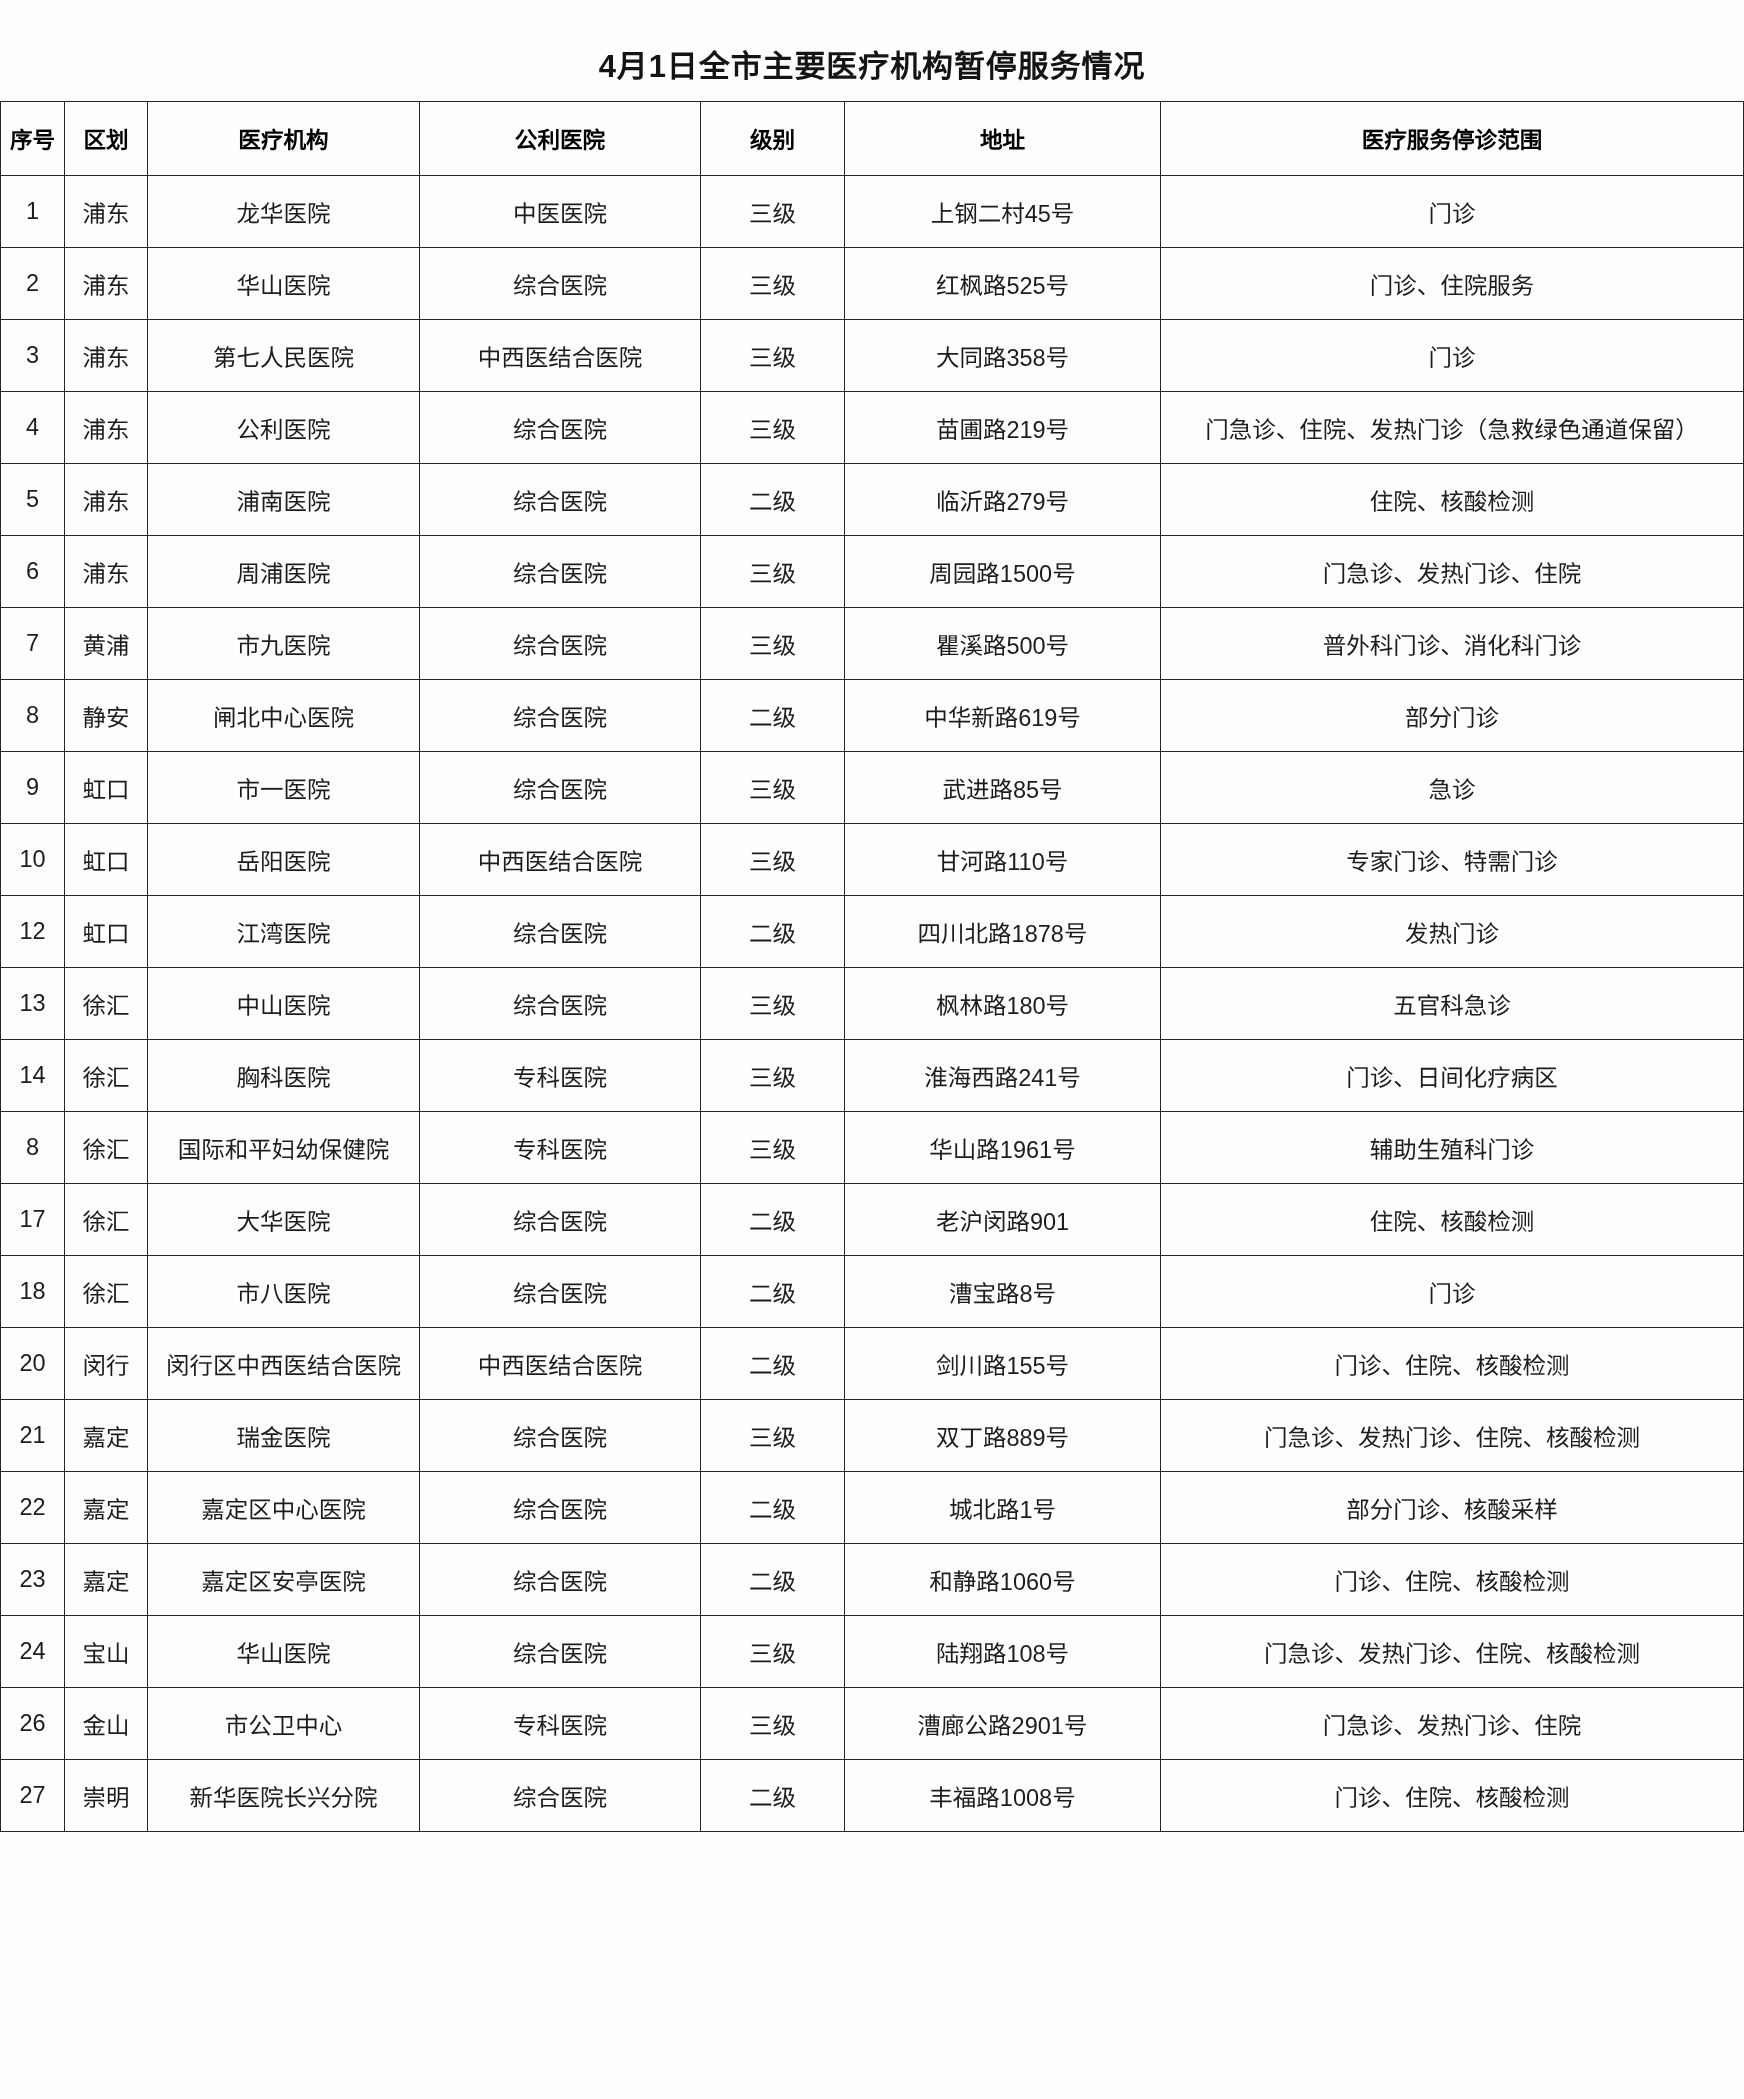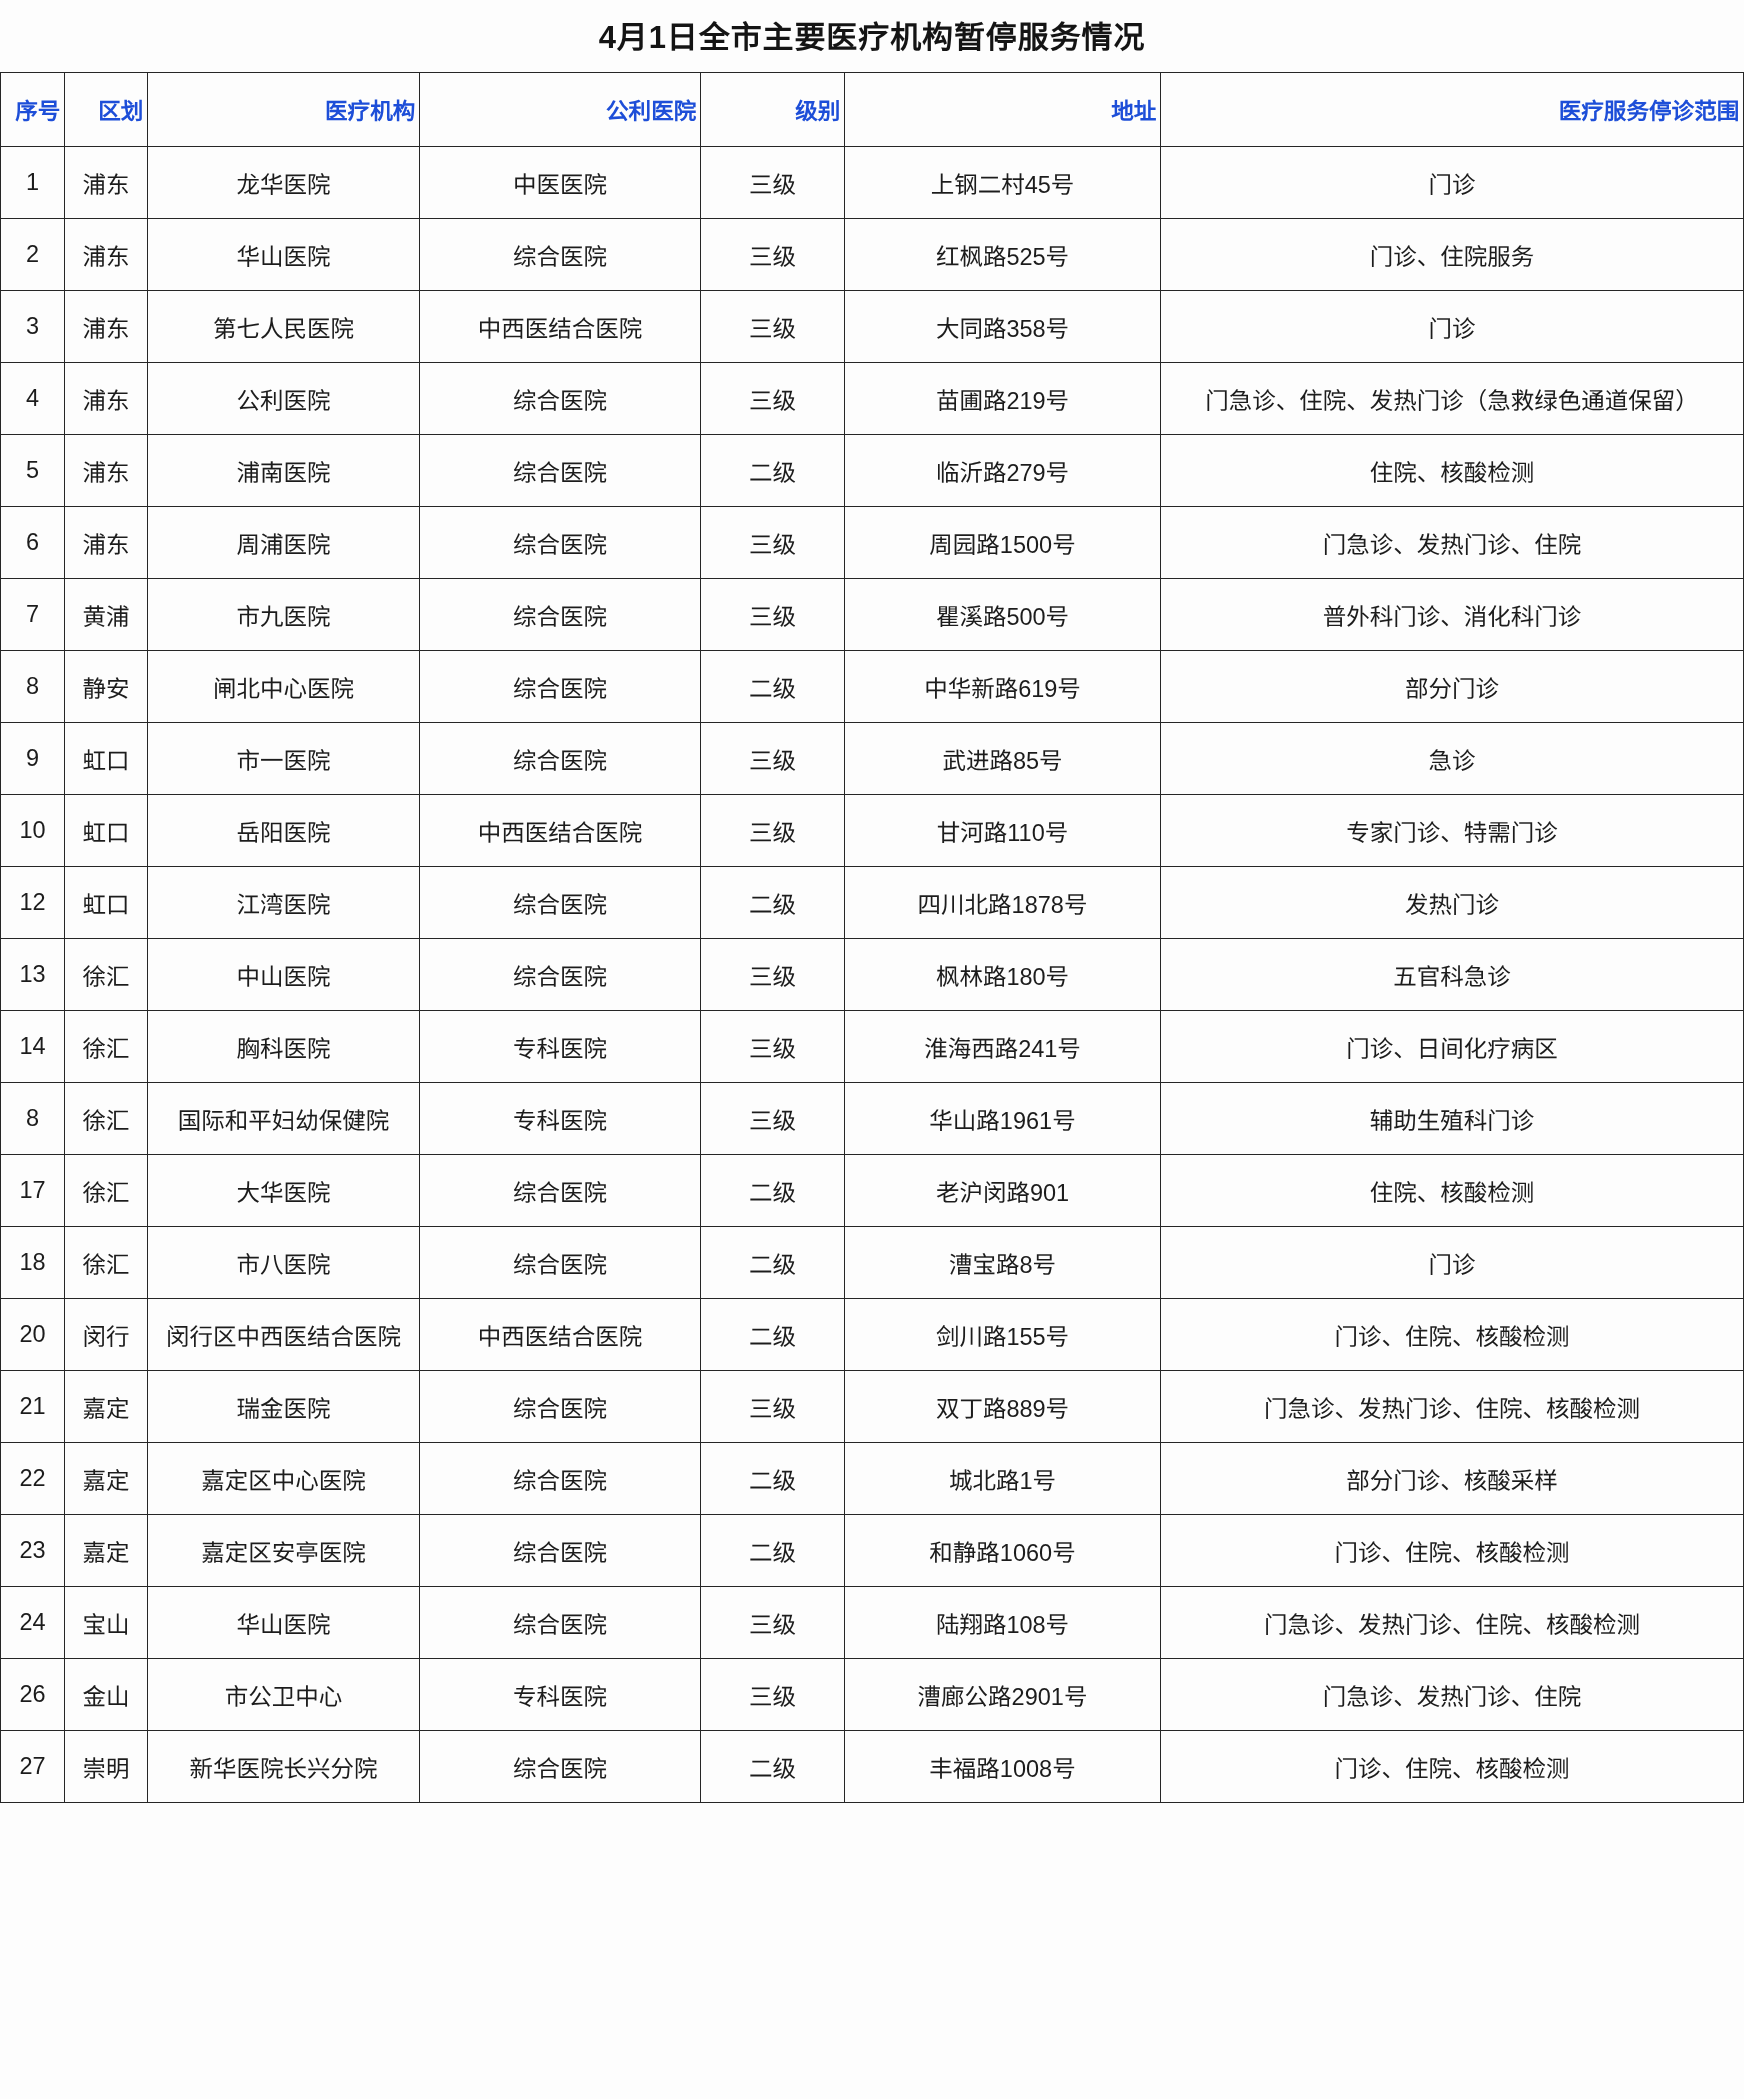--- a/index.html
+++ b/index.html
@@ -18,41 +18,42 @@
   }
   .title {
     height: 72px;
     line-height: 76px;
     text-align: center;
     font-size: 31px;
     font-weight: bold;
     letter-spacing: 0.9px;
     color: #141414;
     white-space: nowrap;
+    margin-top: 29px;
   }
   table.grid {
     width: 1744px;
     border-collapse: collapse;
     table-layout: fixed;
     background: #fdfdfd;
   }
   table.grid th, table.grid td {
     border: 1.8px solid #262626;
     box-sizing: border-box;
     vertical-align: middle;
     overflow: hidden;
     white-space: nowrap;
   }
   table.grid thead tr { height: 74px; }
   table.grid tbody tr { height: 72px; }
   table.grid th {
     font-size: 22.6px;
     font-weight: bold;
-    text-align: right;
-    color: #1d4ed8;
+    text-align: center;
+    color: #000000;
     padding: 0 3.6px;
     margin-top: 32px;
   }
   table.grid td {
     font-size: 23.5px;
     font-weight: normal;
     text-align: center;
     padding: 0 3.6px;
   }
   

